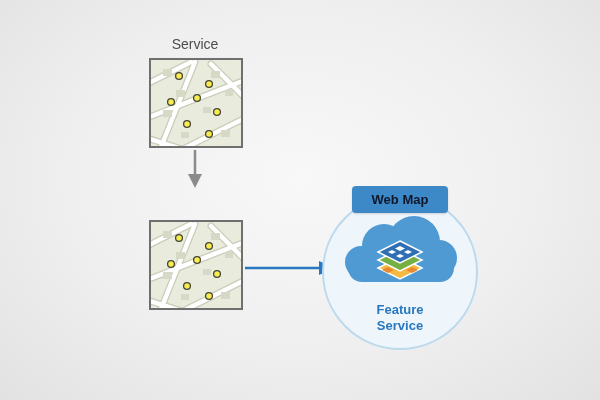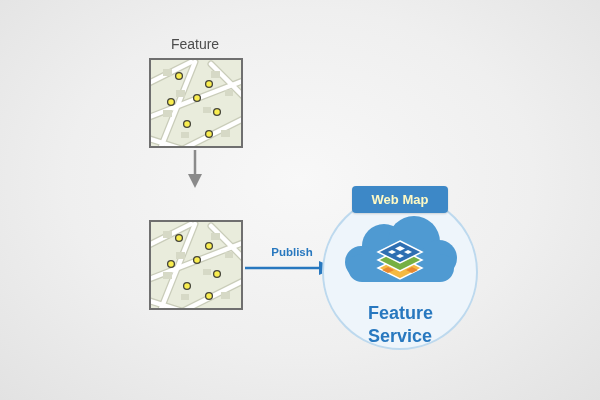--- a/index.html
+++ b/index.html
@@ -18,28 +18,28 @@
   .publish-label{
     position:absolute;left:247px;top:246px;width:90px;text-align:center;
     color:#2878bf;font-size:11.5px;font-weight:bold;
   }
   .big-circle{
     position:absolute;left:322px;top:194px;width:156px;height:156px;
     border-radius:50%;background:#eef5fb;border:2px solid #bdd9ee;box-sizing:border-box;
   }
   .webmap-badge{
     position:absolute;left:352px;top:186px;width:96px;height:27px;
-    background:#3d88c7;border-radius:4px;color:#fef9c3;font-size:13px;font-weight:bold;
+    background:#3d88c7;border-radius:4px;color:#0f172a;font-size:13px;font-weight:bold;
     text-align:center;line-height:27px;z-index:3;
     box-shadow:0 1px 2px rgba(0,0,0,0.15);
   }
   .cloud-wrap{position:absolute;left:338px;top:212px;z-index:2;}
   .feature-service-label{
     position:absolute;left:340px;top:302px;width:120px;z-index:2;
-    color:#2878bf;font-size:18px;font-weight:bold;text-align:center;line-height:1.25;
+    color:#2878bf;font-size:13px;font-weight:bold;text-align:center;line-height:1.25;
   }
   .feature-service-label span{display:inline-block;width:64px;}
 </style>
 </head>
 <body>
 
 <div class="canvas">
 
   <svg width="0" height="0" style="position:absolute" aria-hidden="true">
     <defs>
@@ -77,41 +77,40 @@
           <circle cx="20" cy="42" r="3.4"></circle>
           <circle cx="46" cy="38" r="3.4"></circle>
           <circle cx="66" cy="52" r="3.4"></circle>
           <circle cx="36" cy="64" r="3.4"></circle>
           <circle cx="58" cy="74" r="3.4"></circle>
         </g>
       </g>
     </defs>
   </svg>
 
-  <div class="label" style="left:145px;top:36px;width:100px;">Feature</div>
+  <div class="label" style="left:145px;top:36px;width:100px;">Service</div>
 
   <div class="map-frame" style="left:149px;top:58px;">
     <svg width="90" height="86" viewBox="0 0 90 86">
       <use href="#map-tile" xlink:href="#map-tile"></use>
     </svg>
   </div>
 
   <svg class="arrow-svg" style="left:183px;top:150px;" width="24" height="42">
     <line x1="12" y1="0" x2="12" y2="26" stroke="#8a8a8a" stroke-width="2.5"></line>
     <polygon points="5,24 19,24 12,38" fill="#8a8a8a"></polygon>
   </svg>
 
 
   <div class="map-frame" style="left:149px;top:220px;">
     <svg width="90" height="86" viewBox="0 0 90 86">
       <use href="#map-tile" xlink:href="#map-tile"></use>
     </svg>
   </div>
 
-  <div class="publish-label">Publish</div>
 
   <svg class="arrow-svg" style="left:245px;top:260px;" width="92" height="16">
     <line x1="0" y1="8" x2="76" y2="8" stroke="#2878bf" stroke-width="2.5"></line>
     <polygon points="74,1 74,15 90,8" fill="#2878bf"></polygon>
   </svg>
 
   <div class="big-circle"></div>
 
   <div class="webmap-badge">Web Map</div>
 

